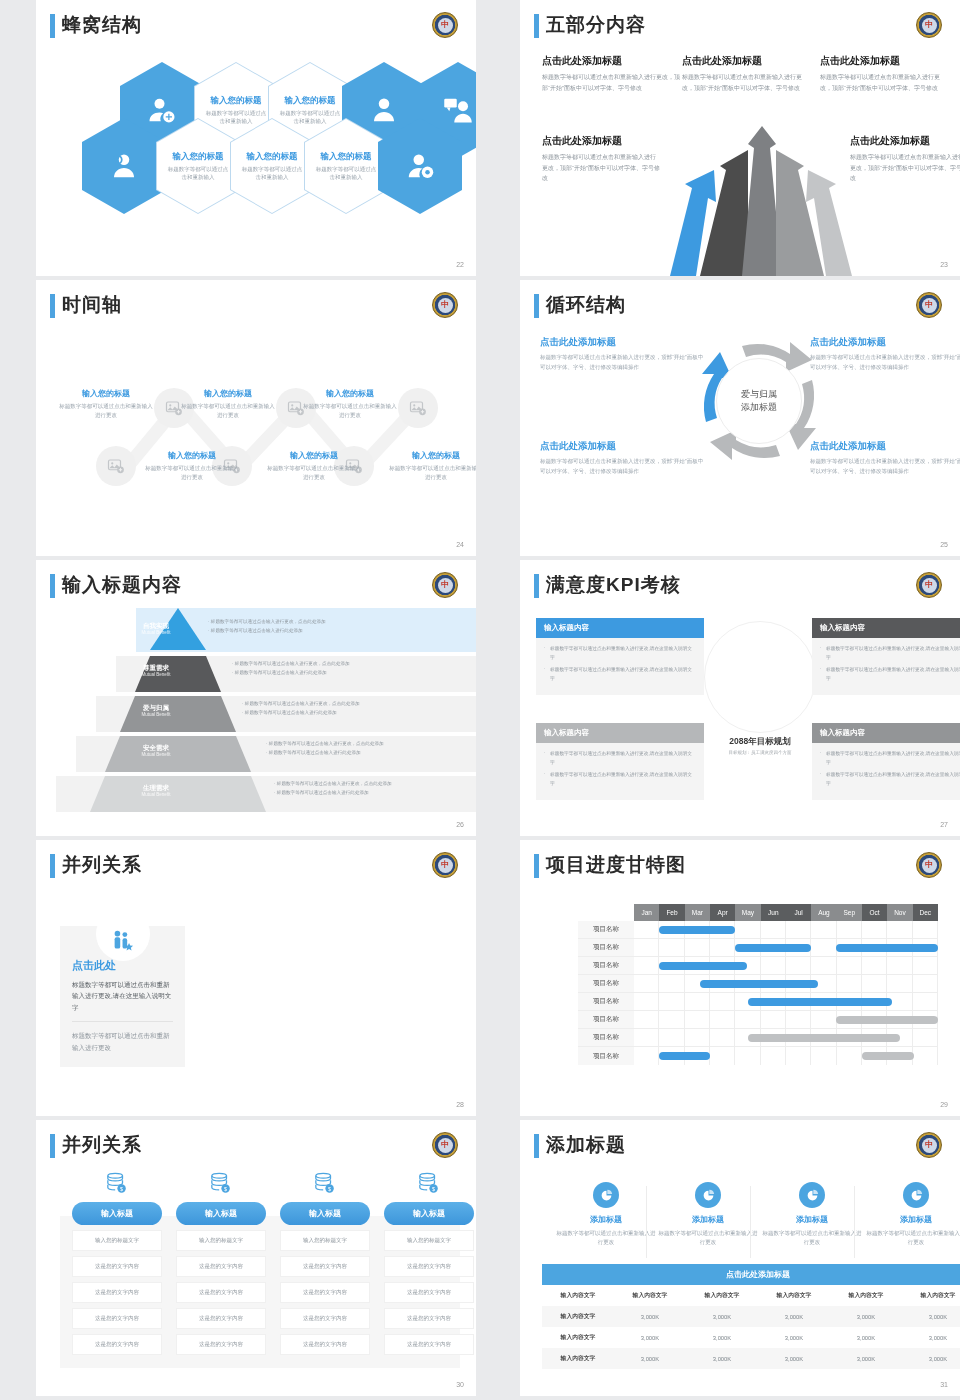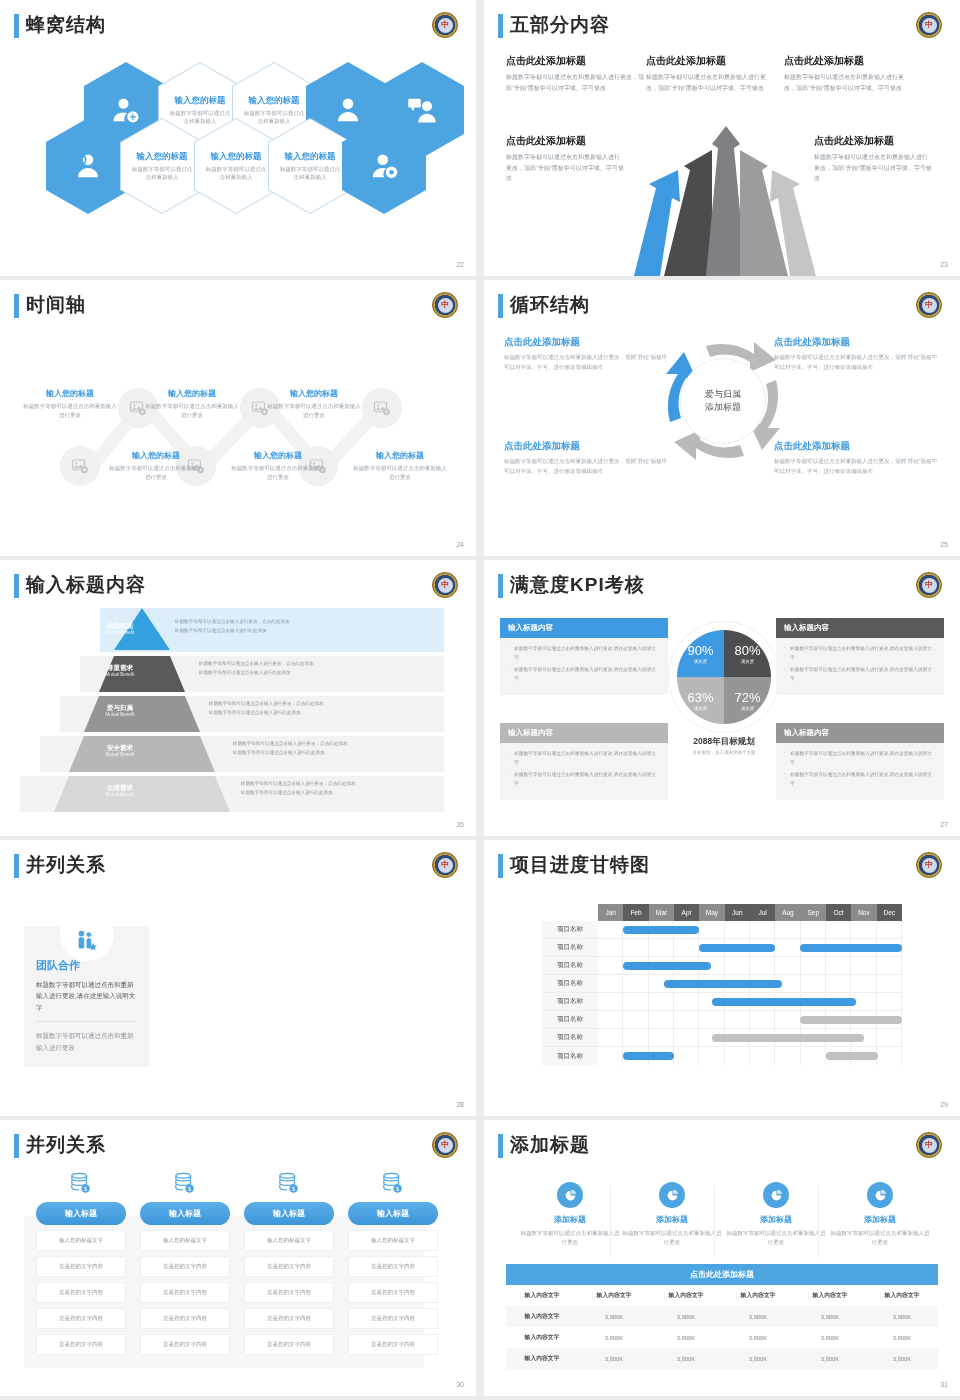--- a/index.html
+++ b/index.html
@@ -13,20 +13,21 @@
     display:grid;
     grid-template-columns:476px 476px;
     grid-template-rows:repeat(5, 276px);
     gap:4px 8px;
     padding:0px 0px;
   }
   .slide {
     position:relative;
     background:#ffffff;
     overflow:hidden;
+    margin-left:36px;
   }
   
   .title-bar { position:absolute; left:14px; top:14px; width:5px; height:24px; background:#4da3e0; }
   .slide-title {
     position:absolute; left:26px; top:12px;
     font-size:19px; font-weight:bold; color:#2b2b2b; letter-spacing:1px;
   }
   .logo {
     position:absolute; right:18px; top:12px;
     width:26px; height:26px; border-radius:50%;
@@ -509,38 +510,20 @@
   </div>
 
   <div class="slide">
     <div class="title-bar"></div>
     <div class="slide-title">满意度KPI考核</div>
     <div class="logo">
         <div class="inner">中</div>
       </div>
 
     <div class="pie-ring"></div>
-    <div class="pie">
-      <div class="pq" style="left:0;top:0;background:#3d9ae0;">
-        <div class="v">90%</div>
-        <div class="c">满意度</div>
-      </div>
-      <div class="pq" style="left:47px;top:0;background:#4d4e50;">
-        <div class="v">80%</div>
-        <div class="c">满意度</div>
-      </div>
-      <div class="pq" style="left:0;top:47px;background:#b5b7b9;">
-        <div class="v">63%</div>
-        <div class="c">满意度</div>
-      </div>
-      <div class="pq" style="left:47px;top:47px;background:#939597;">
-        <div class="v">72%</div>
-        <div class="c">满意度</div>
-      </div>
-    </div>
     <div class="pie-cap">
       <div class="t">2088年目标规划</div>
       <div class="s">目标规划：员工满意度四个方面</div>
     </div>
 
     <div class="kpi-card" style="left:16px;top:58px;">
       <div class="kpi-head" style="background:#3d9ae0;">输入标题内容</div>
       <div class="kpi-body">
         <div class="kpi-li">标题数字等都可以通过点击和重新输入进行更改,请在这里输入说明文字</div>
         <div class="kpi-li">标题数字等都可以通过点击和重新输入进行更改,请在这里输入说明文字</div>
@@ -580,21 +563,21 @@
     <div class="pc" style="left:24px;top:86px;">
       <div class="pc-ic">
         <svg viewBox="0 0 28 28">
             <circle cx="8" cy="5" r="3"></circle>
             <rect x="5" y="9" width="6" height="12" rx="2"></rect>
             <circle cx="16" cy="6" r="2.6"></circle>
             <rect x="13.5" y="10" width="5" height="11" rx="2"></rect>
             <path d="M20.5 15l1.3 2.8 3 .3-2.3 2 .7 3-2.7-1.6-2.7 1.6.7-3-2.3-2 3-.3z"></path>
           </svg>
       </div>
-      <div class="pc-h">团队合作</div>
+      <div class="pc-h">点击此处</div>
       <div class="pc-d">标题数字等都可以通过点击和重新输入进行更改,请在这里输入说明文字</div>
       <div class="pc-hr"></div>
       <div class="pc-d2">标题数字等都可以通过点击和重新输入进行更改</div>
     </div>
     <div class="pagenum">28</div>
   </div>
 
   <div class="slide">
     <div class="title-bar"></div>
     <div class="slide-title">项目进度甘特图</div>

